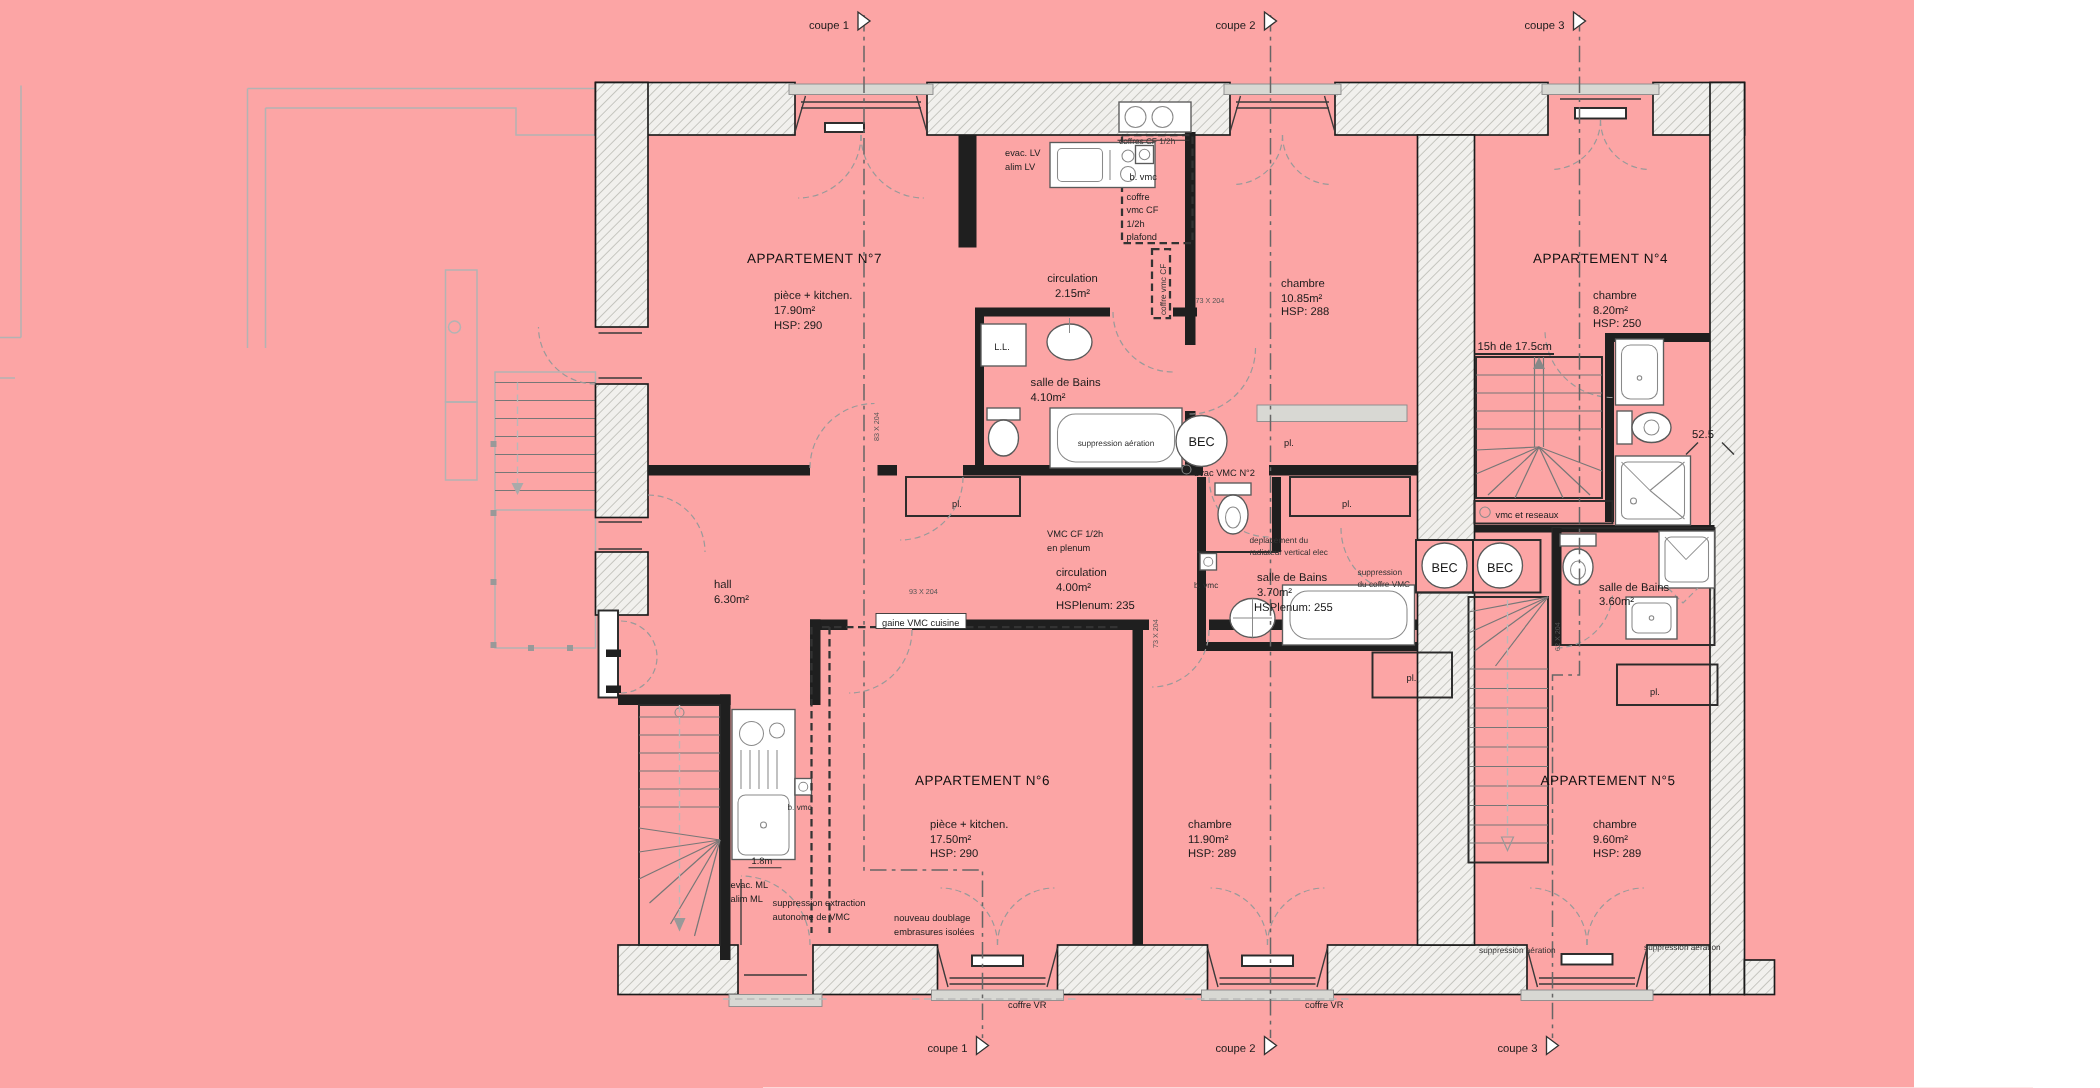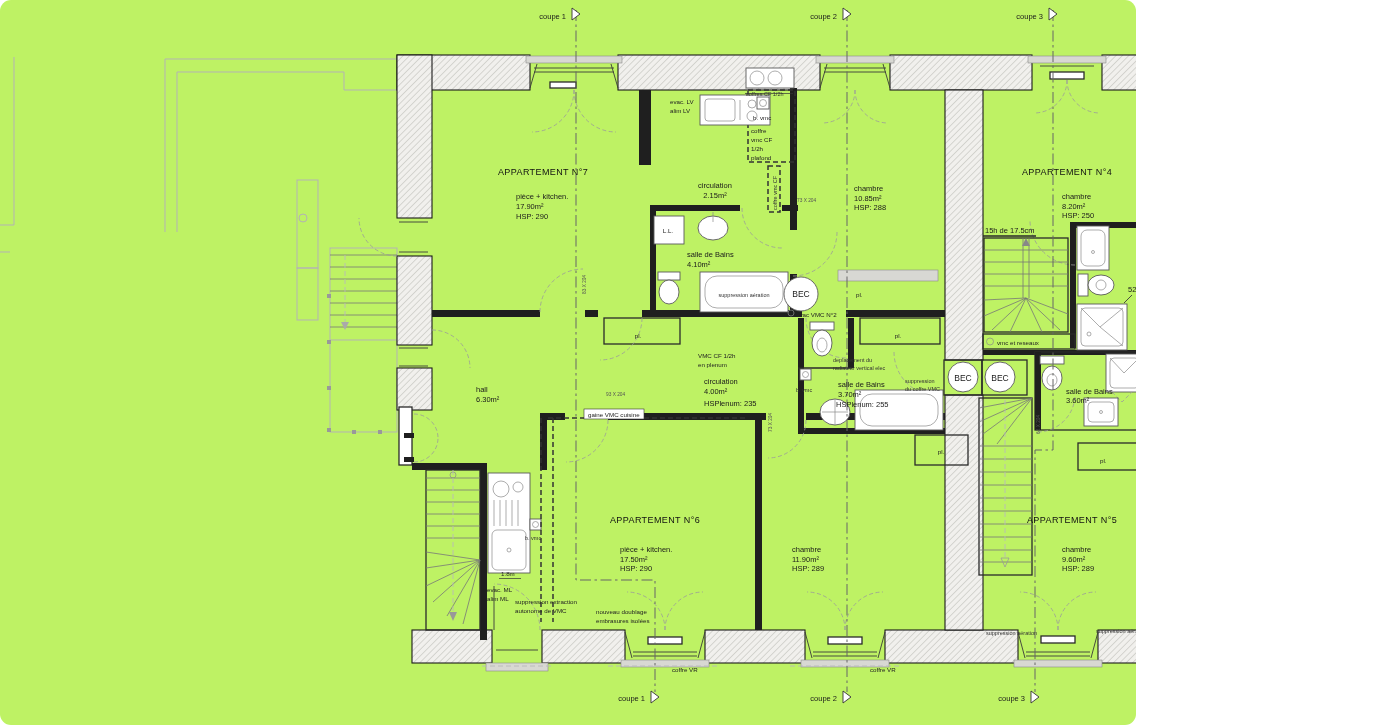--- a/index.html
+++ b/index.html
@@ -1,16 +1,16 @@
 <!DOCTYPE html>
 <html><head>
 <meta charset="utf-8">
 <style>
   html,body{margin:0;padding:0;background:#ffffff;}
-  .stage{position:relative;width:1136px;height:725px;background:#bef264;overflow:hidden;border-radius:11px;}
+  .stage{position:relative;width:1276px;height:725px;background:#fca5a5;overflow:hidden;}
   svg{position:absolute;left:0;top:0;}
   .wall{fill:url(#hatch);stroke:#1b1b1b;stroke-width:1.1;}
   .iwall{fill:#1f1f1f;stroke:none;}
   .thin{fill:none;stroke:#2a2a2a;stroke-width:1.3;}
   .thinw{fill:#fff;stroke:#2a2a2a;stroke-width:1.3;}
   .fix{fill:#fff;stroke:#5a5a5a;stroke-width:0.9;}
   .fixl{fill:none;stroke:#8a8a8a;stroke-width:0.7;}
   .arc{fill:none;stroke:#9a9a9a;stroke-width:0.8;stroke-dasharray:4 2.5;}
   .coupe{fill:none;stroke:#666;stroke-width:1;stroke-dasharray:11 3.5 2.5 3.5;}
   .dashw{fill:none;stroke:#333;stroke-width:1.5;stroke-dasharray:5 3;}

